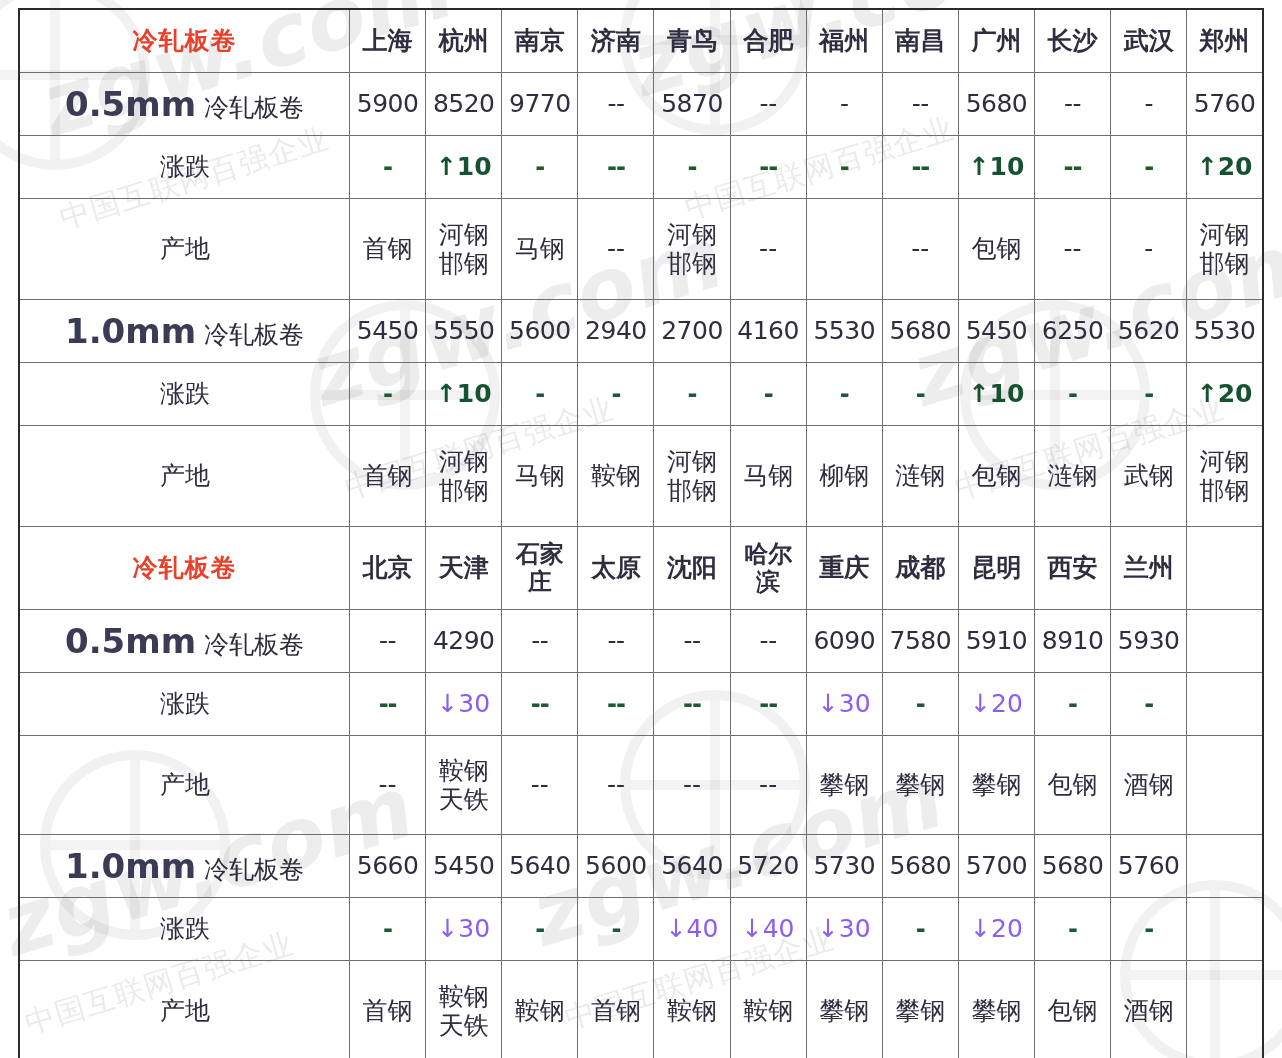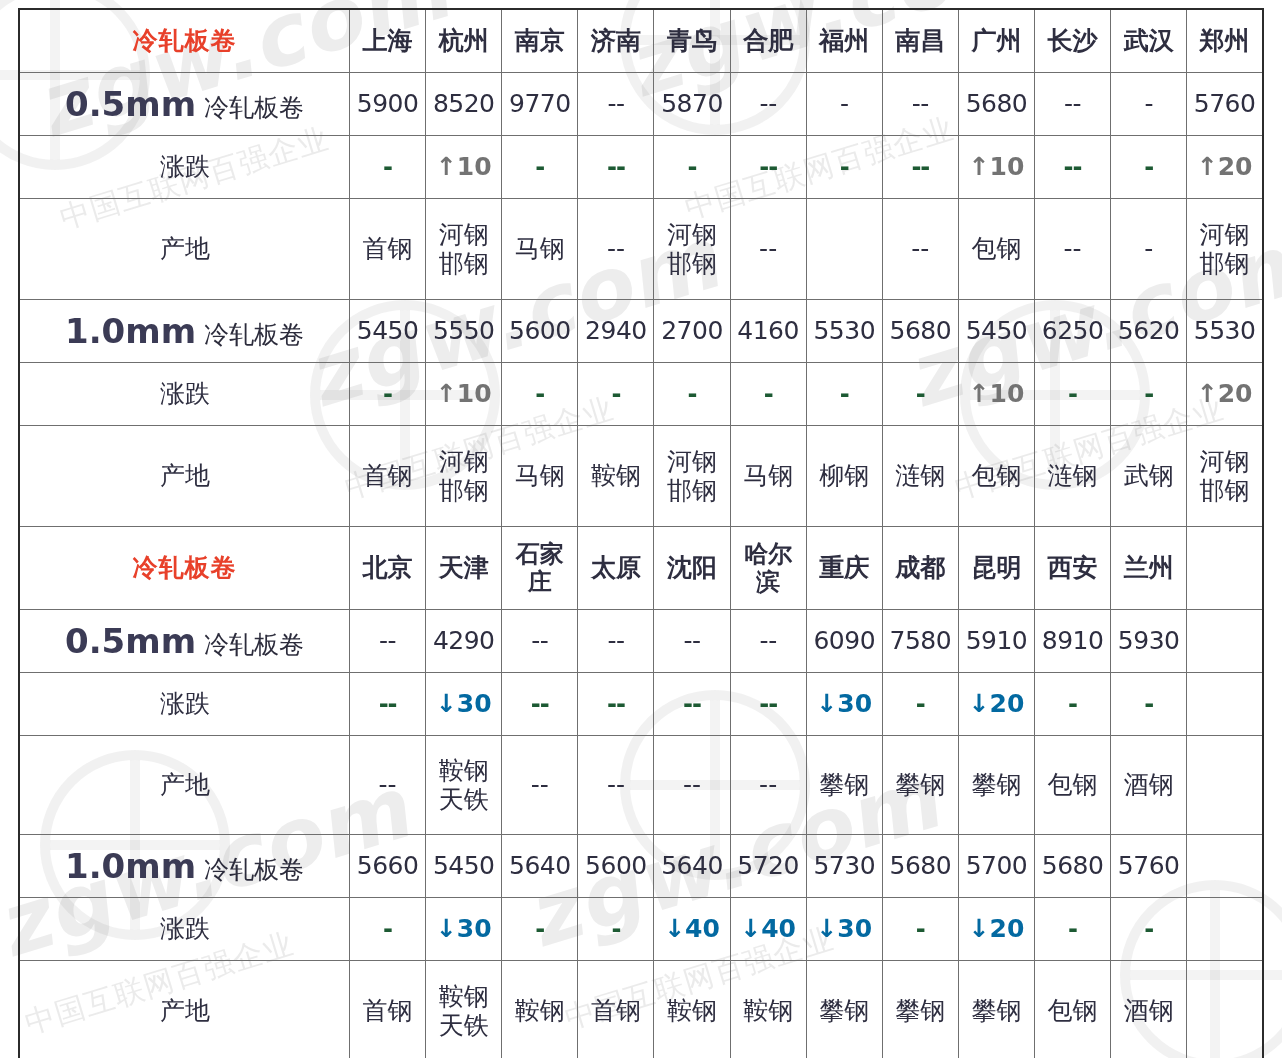--- a/index.html
+++ b/index.html
@@ -131,22 +131,22 @@
     color: #1a19d6;
     font-weight: 700;
     font-size: 25px;
     line-height: 1.12;
   }
   td.city.two-line { font-size: 24px; }
 
   td.price { font-size: 27px; color: #33334a; letter-spacing: -0.5px; }
   td.origin { font-size: 24px; color: #33333f; line-height: 1.15; }
 
-  .up   { color: #737373; font-size: 25px; font-weight: 600; }
-  .down { color: #0369a1; font-size: 25px; font-weight: 700; }
+  .up   { color: #14532d; font-size: 25px; font-weight: 600; }
+  .down { color: #8b5cf6; font-size: 25px; font-weight: 400; }
   .dash { color: #1d5a33; font-size: 24px; font-weight: 600; letter-spacing: -1px; }
 
   
   tr.r-head td { height: 62px; }
   tr.r-price td { height: 62px; }
   tr.r-chg td  { height: 62px; }
   tr.r-org td  { height: 100px; }
   tr.r-head2 td { height: 82px; }
   tr.r-org2 td  { height: 98px; }
   tr.r-orglast td { height: 100px; }

